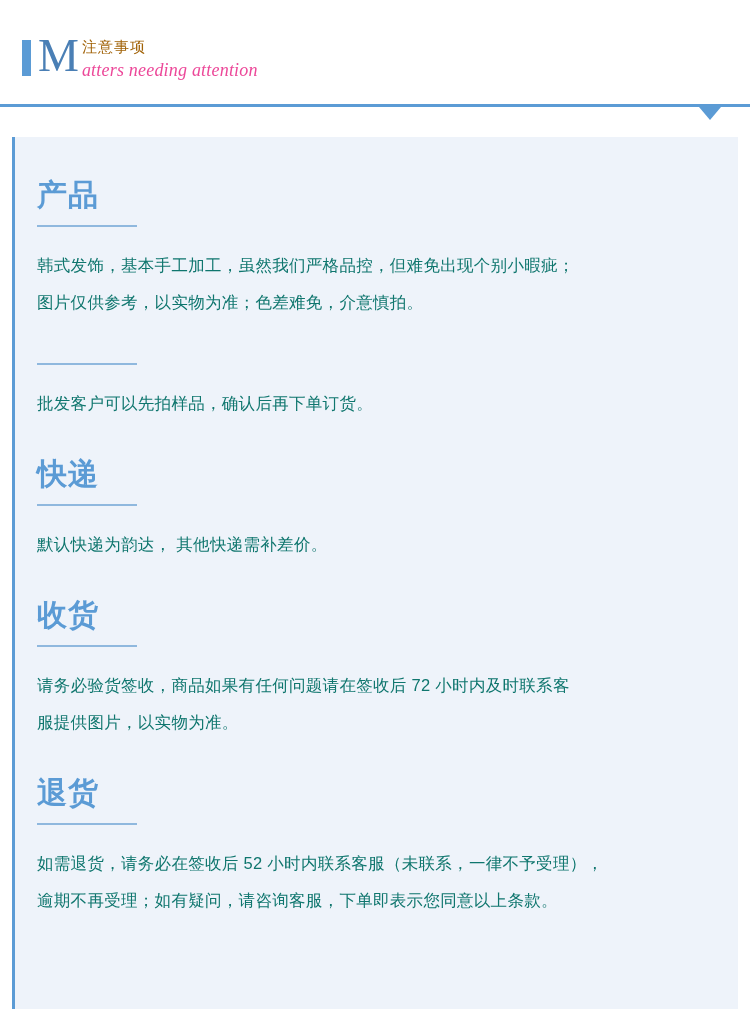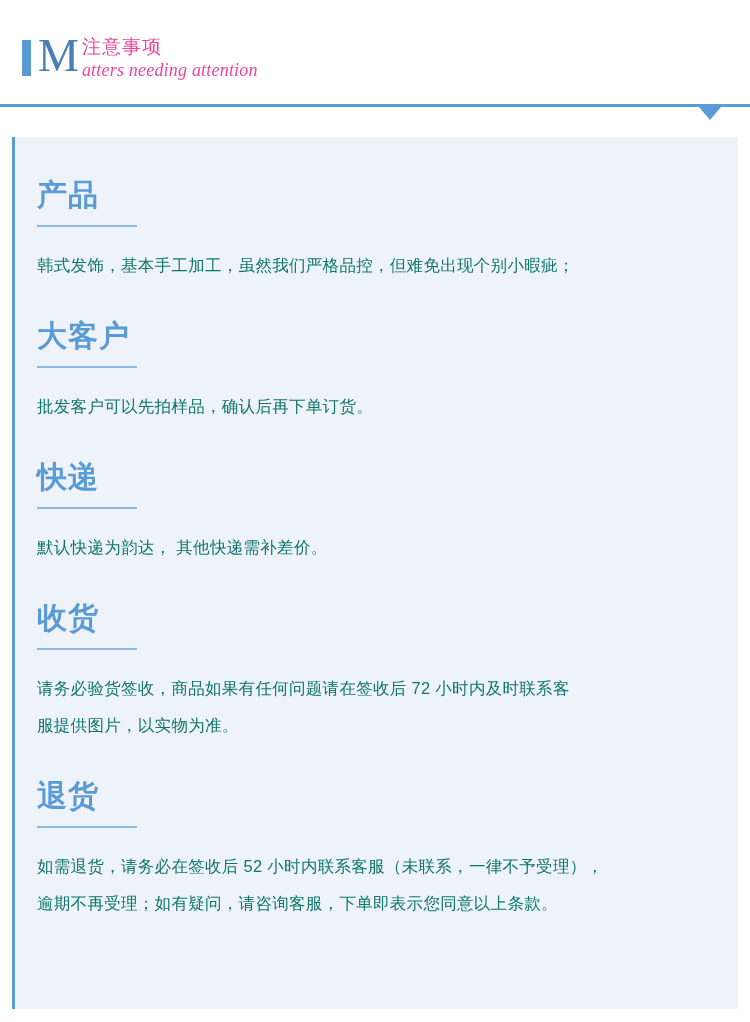--- a/index.html
+++ b/index.html
@@ -39,22 +39,22 @@
     line-height:40px;
     color:#4a7fb5;
     letter-spacing:-1px;
     margin-right:4px;
     margin-top:-2px;
   }
   .title-block {
     margin-top:-2px;
   }
   .title-cn {
-    font-size:19px;
-    color:#ec4899;
+    font-size:15px;
+    color:#a16207;
     letter-spacing:1px;
     line-height:22px;
   }
   .title-en {
     font-family:"Liberation Serif", serif;
     font-style:italic;
     font-size:18px;
     color:#ec4899;
     line-height:22px;
     letter-spacing:0.2px;
@@ -132,27 +132,27 @@
   <div class="arrow"></div>
 
   <div class="panel">
     <div class="panel-content">
 
       <div class="section">
         <div class="section-title">产品</div>
         <div class="section-rule"></div>
         <div class="section-body">
           <div>韩式发饰，基本手工加工，虽然我们严格品控，但难免出现个别小暇疵；</div>
+          <div>图片仅供参考，以实物为准；色差难免，介意慎拍。</div>
         </div>
       </div>
 
       <div class="sec-gap"></div>
 
       <div class="section">
-        <div class="section-title">大客户</div>
         <div class="section-rule"></div>
         <div class="section-body">
           <div>批发客户可以先拍样品，确认后再下单订货。</div>
         </div>
       </div>
 
       <div class="sec-gap"></div>
 
       <div class="section">
         <div class="section-title">快递</div>

